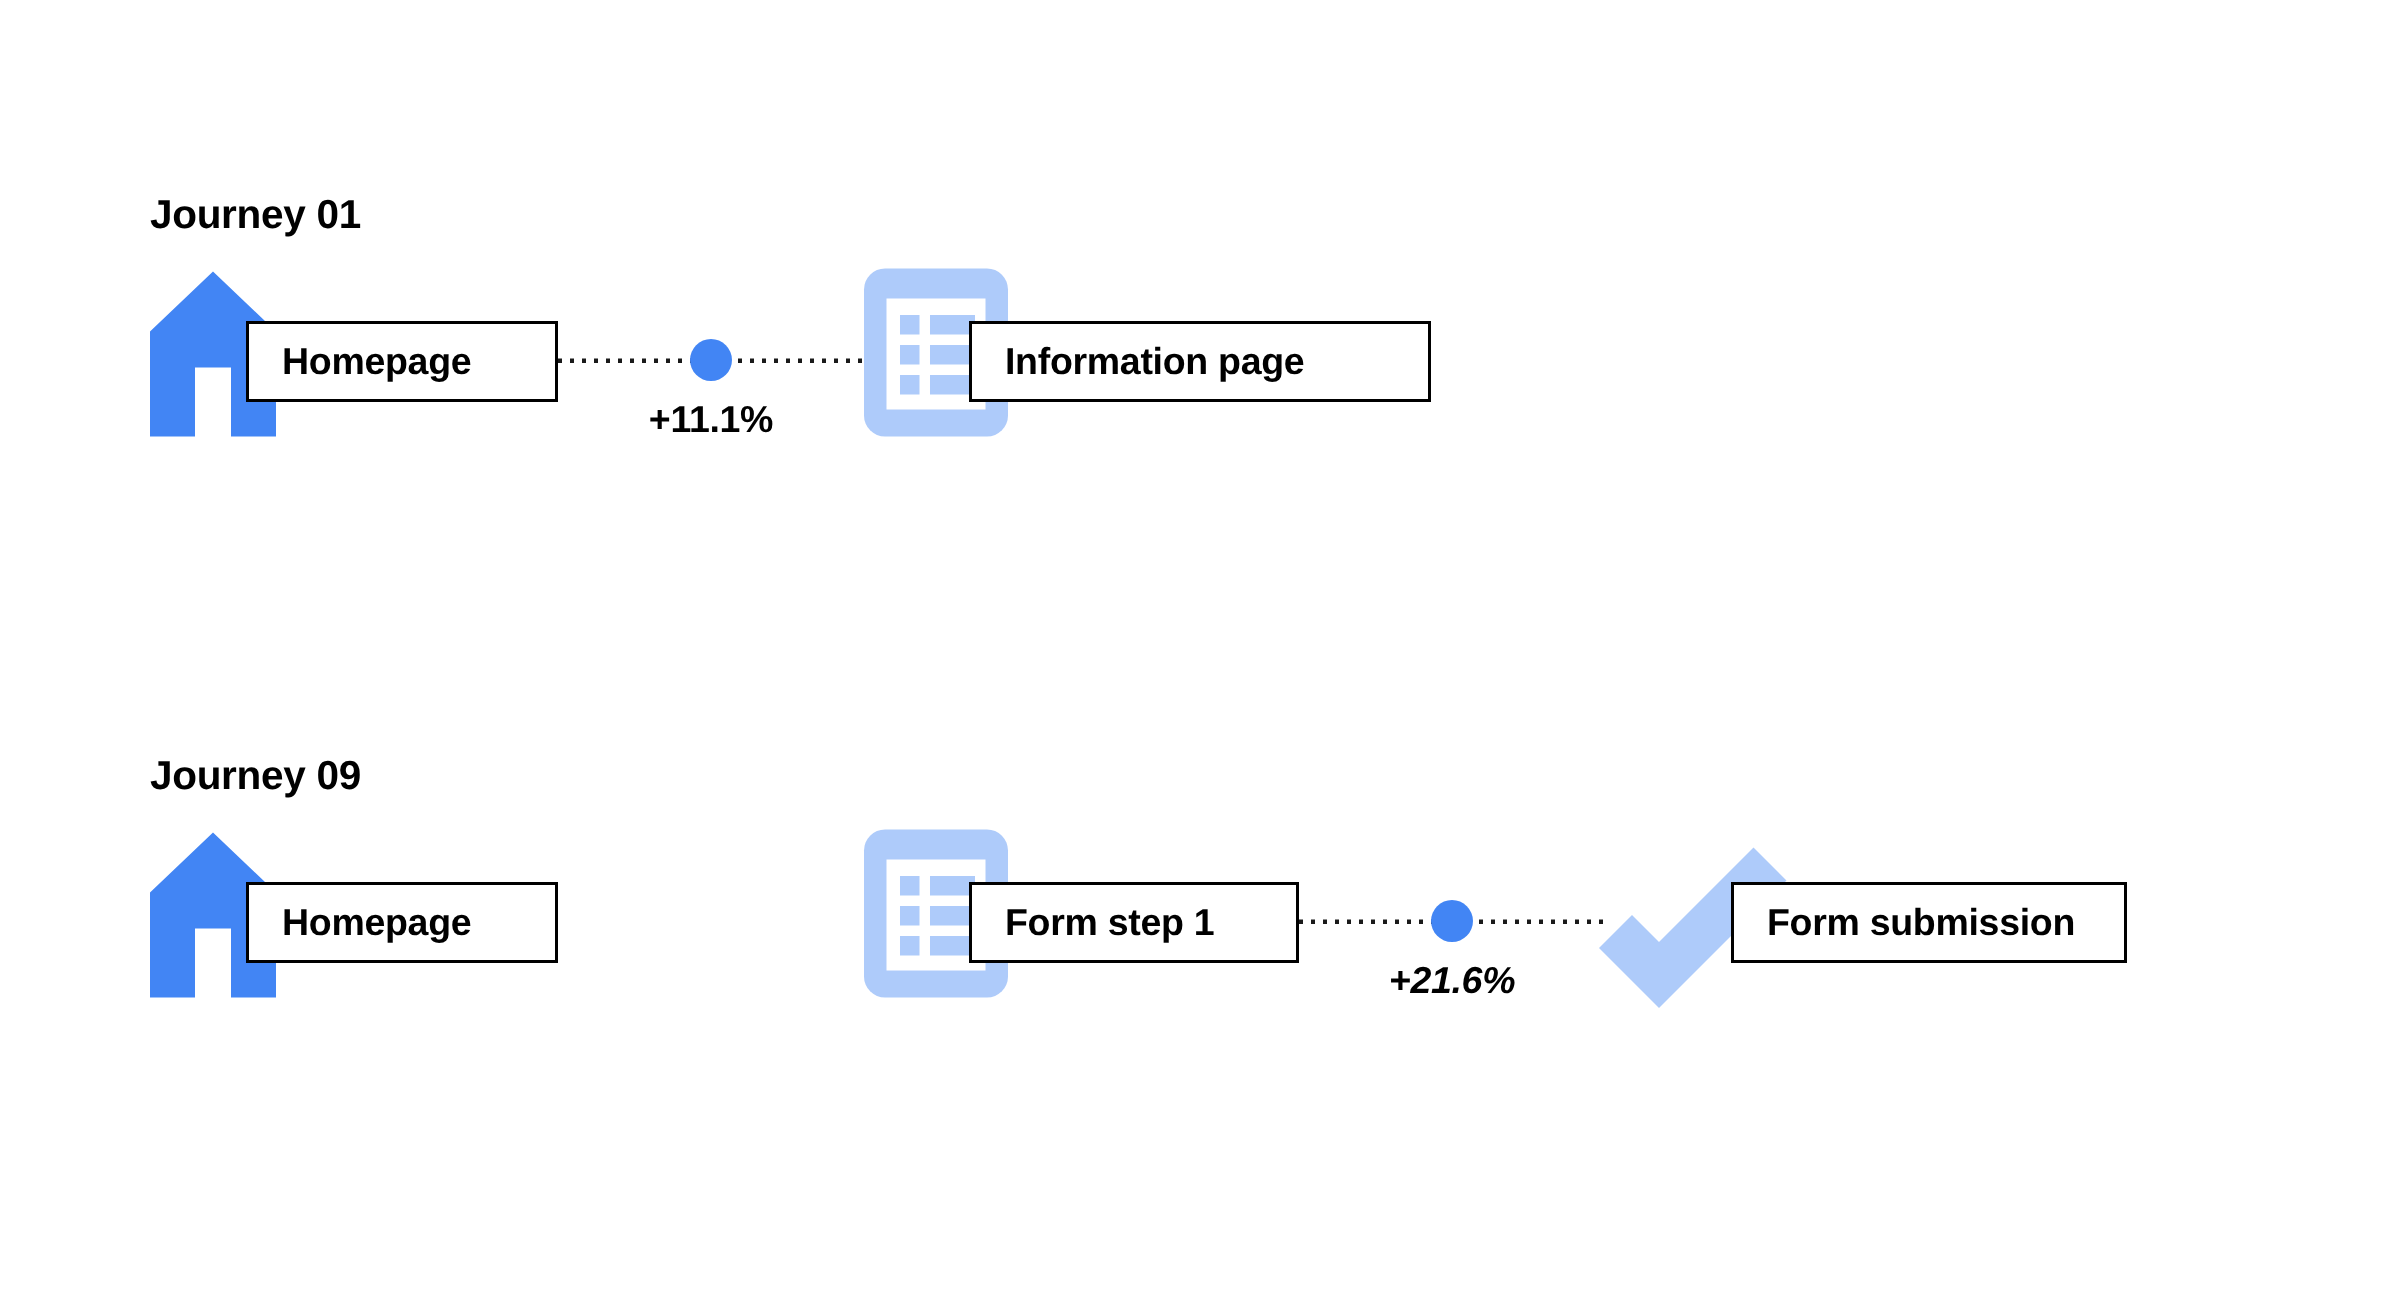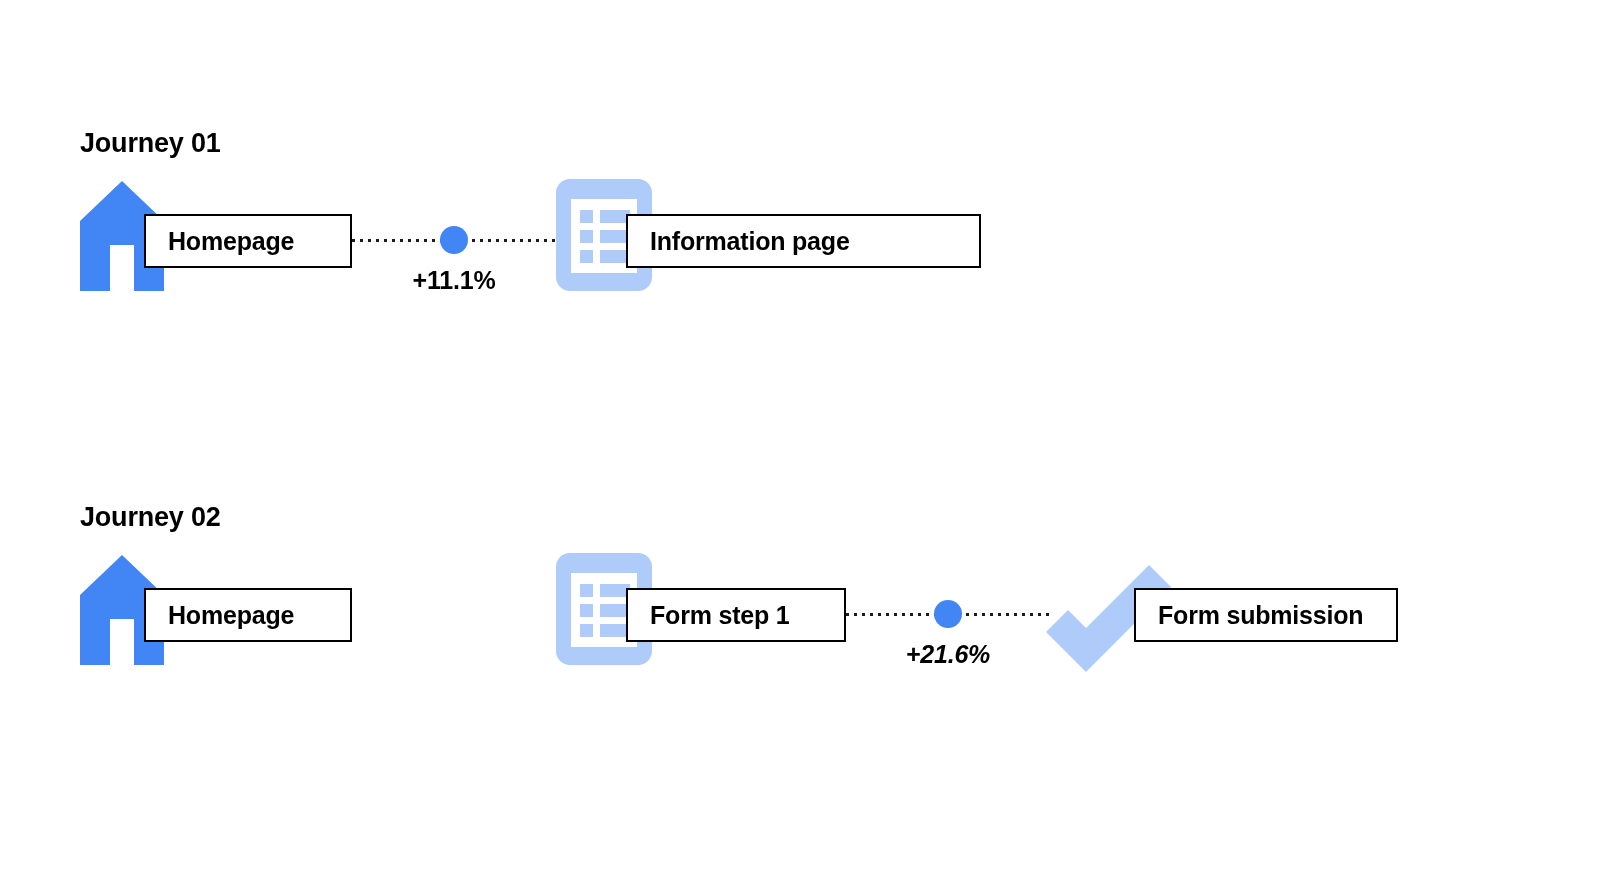--- a/index.html
+++ b/index.html
@@ -10,20 +10,21 @@
   body {
     width: 1601px;
     height: 874px;
     position: relative;
     font-family: "Liberation Sans", sans-serif;
     overflow: hidden;
   }
   .canvas {
     position: absolute;
     inset: 0;
+    margin-left: 20px;
   }
 
   
   .journey {
     position: absolute;
     left: 0;
     width: 1601px;
   }
   #journey-0 { top: 128px; }
   #journey-1 { top: 502px; }
@@ -138,41 +139,41 @@
         </div>
         <div class="node-label" style="left:64px; right:0;">Homepage</div>
       </div>
 
       <div class="connector" style="left:352px; width:208px;">
         <div class="connector-line"></div>
         <div class="connector-dot" style="left:88px;"></div>
         <div class="connector-pct" style="left:102px;">+11.1%</div>
       </div>
 
-      <div class="node" style="left:556px; width:378px;padding-left:47px;">
+      <div class="node" style="left:556px; width:378px;">
         <div class="node-icon" style="left:0; top:-9px; width:96px; height:112px;">
           <svg class="icon-svg" viewBox="0 0 96 112" aria-hidden="true">
             <rect x="0" y="0" width="96" height="112" rx="14" ry="14" fill="#aecbfa"></rect>
             <rect x="15" y="20" width="66" height="74" fill="#ffffff"></rect>
             <rect x="24" y="31" width="13" height="13" fill="#aecbfa"></rect>
             <rect x="44" y="31" width="30" height="13" fill="#aecbfa"></rect>
             <rect x="24" y="51" width="13" height="13" fill="#aecbfa"></rect>
             <rect x="44" y="51" width="30" height="13" fill="#aecbfa"></rect>
             <rect x="24" y="71" width="13" height="13" fill="#aecbfa"></rect>
             <rect x="44" y="71" width="30" height="13" fill="#aecbfa"></rect>
           </svg>
         </div>
         <div class="node-label" style="left:70px; right:0;">Information page</div>
       </div>
 
     </div>
   </section>
 
   <section class="journey" id="journey-1">
-    <div class="journey-title">Journey 02</div>
+    <div class="journey-title">Journey 09</div>
 
     <div class="flow">
 
       <div class="node" style="left:80px; width:272px;">
         <div class="node-icon" style="left:0; top:-7px; width:84px; height:110px;">
           <svg class="icon-svg" viewBox="0 0 84 110" aria-hidden="true">
             <path d="M42 0 L84 40 L84 110 L54 110 L54 64 L30 64 L30 110 L0 110 L0 40 Z" fill="#4285f4"></path>
           </svg>
         </div>
         <div class="node-label" style="left:64px; right:0;">Homepage</div>

